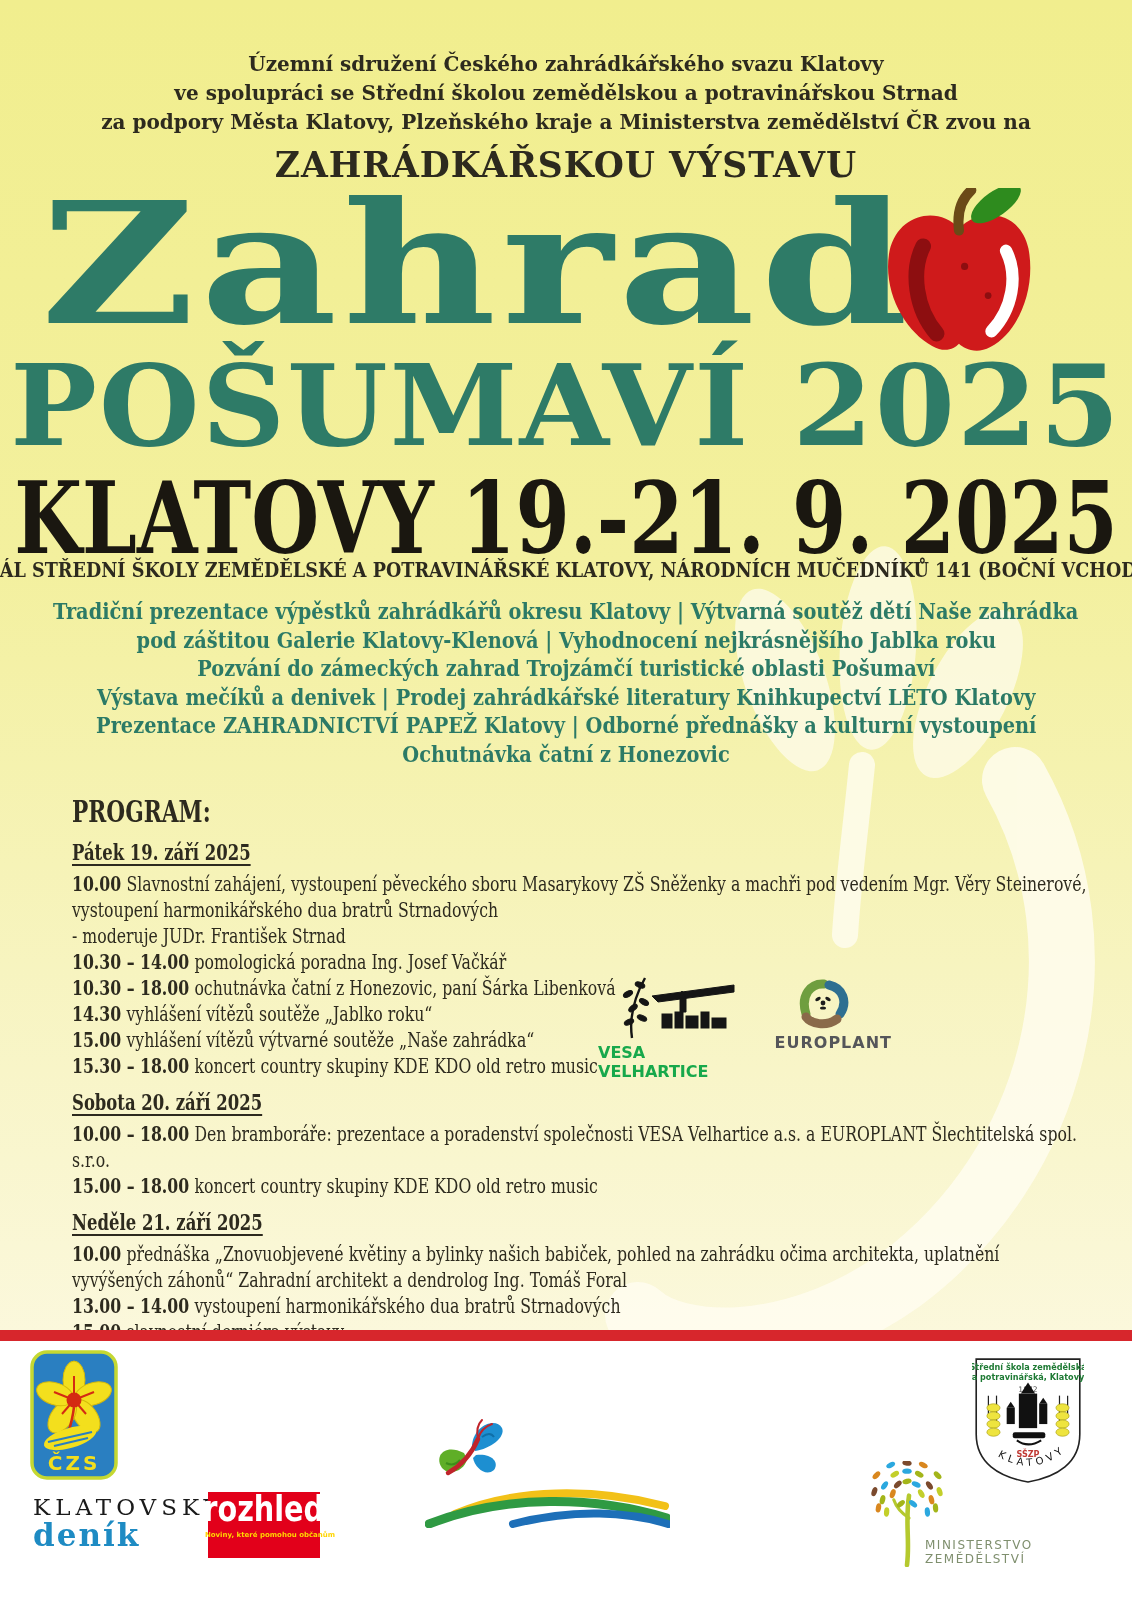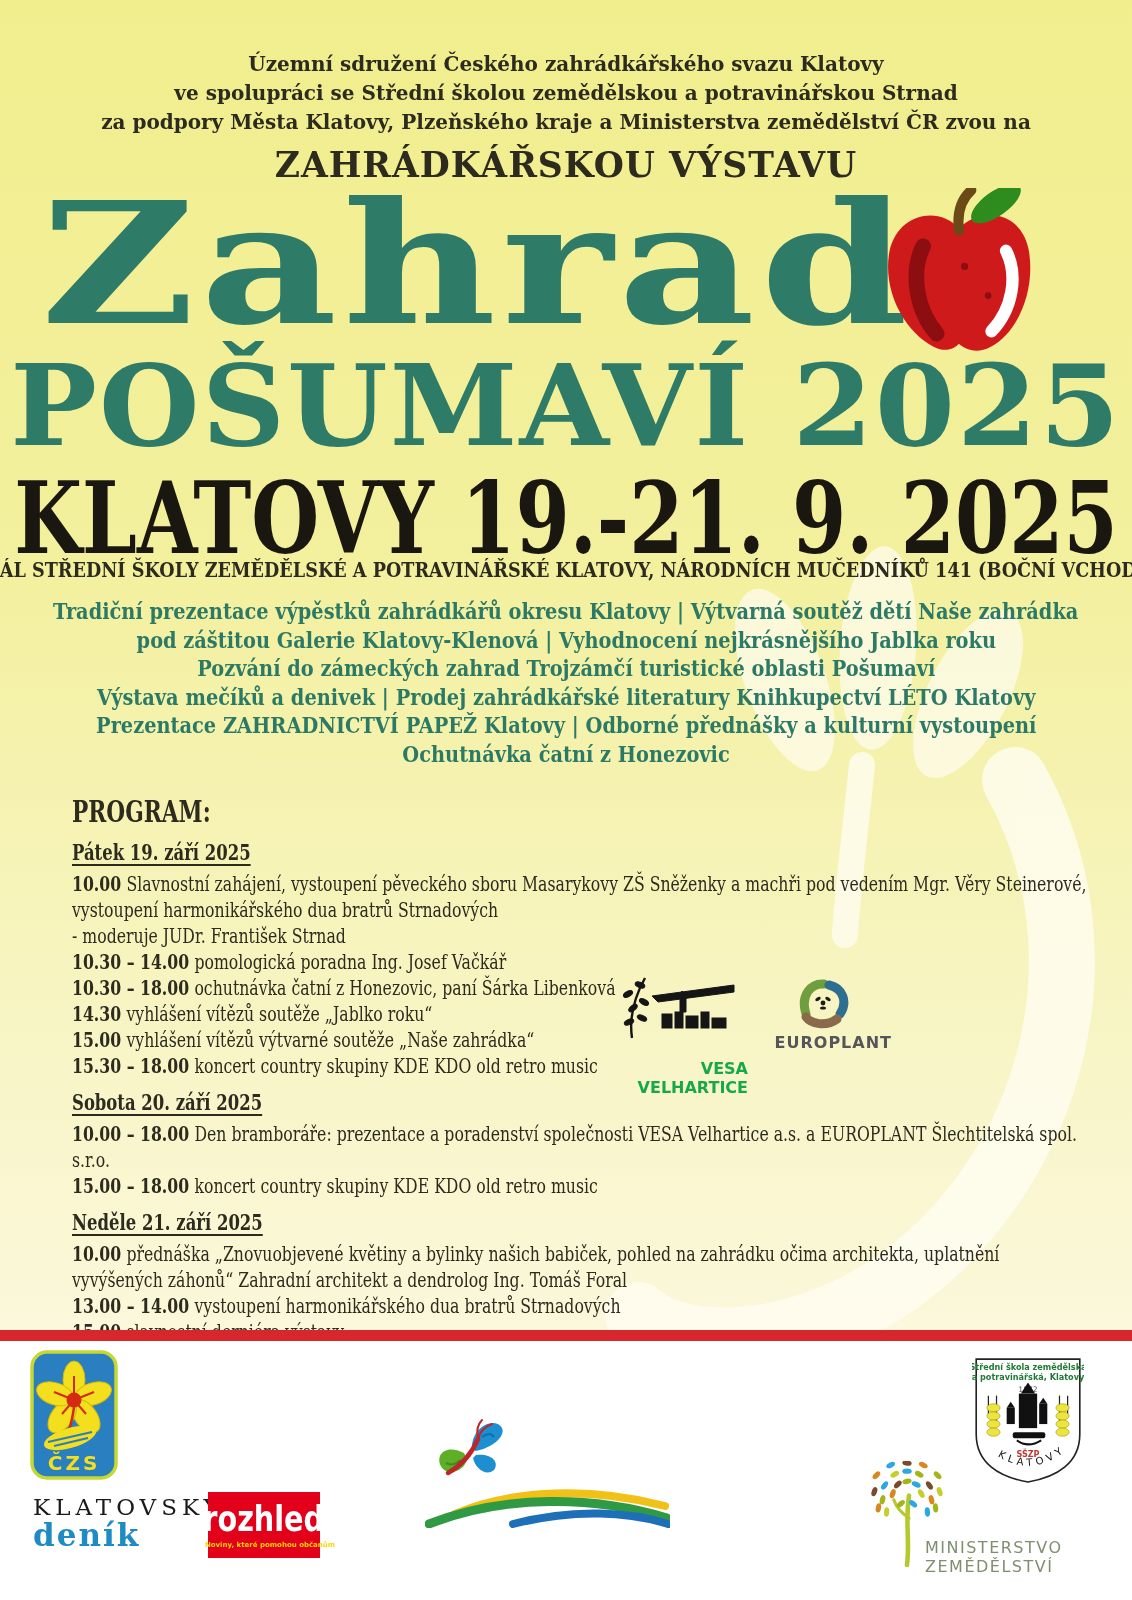--- a/index.html
+++ b/index.html
@@ -33,38 +33,38 @@
   .program{position:absolute;left:72px;top:795px;width:1360px;color:#2d2a1e;
            transform:scaleX(.748);transform-origin:left top;}
   .prog-h{font-size:29px;font-weight:bold;margin:0 0 10px 0;}
   .day{margin-top:10px;}
   .day-t{display:inline-block;font-size:22px;font-weight:bold;margin-bottom:6px;
          text-decoration:underline;text-decoration-thickness:2px;text-underline-offset:4px;}
   .pi{font-size:21px;line-height:26px;margin:0;}
   .pi-time{font-weight:bold;margin-right:7px;}
   .pi-time:empty{display:none;}
 
-  .vesa-label{position:absolute;left:598px;top:1043px;width:150px;text-align:right;
-      font-family:"DejaVu Sans",sans-serif;font-size:16px;font-weight:bold;color:#17a84b;margin-top:16px;}
+  .vesa-label{position:absolute;left:598px;top:1043px;width:150px;text-align:left;
+      font-family:"DejaVu Sans",sans-serif;font-size:16px;font-weight:bold;color:#17a84b;}
   .euro-label{position:absolute;left:752px;top:1033px;width:140px;text-align:right;
       font-family:"DejaVu Sans",sans-serif;font-size:16px;font-weight:bold;letter-spacing:1px;color:#55565a;}
   .abs{position:absolute;}
 
   .stripe{position:absolute;left:0;top:1330px;width:1132px;height:11px;background:#d7262c;}
   .footer{position:absolute;left:0;top:1341px;width:1132px;height:259px;background:#ffffff;}
 
   .ministry-label{position:absolute;left:925px;top:1538px;font-family:"DejaVu Sans",sans-serif;
-      font-size:16px;letter-spacing:1.5px;color:#7f8f6e;}
+      font-size:12px;letter-spacing:1.5px;color:#7f8f6e;}
 
   .denik{position:absolute;left:33px;top:1494px;}
   .denik-l1{font-size:23px;letter-spacing:5px;color:#1a1a1a;}
   .denik-l2{font-size:31px;font-weight:bold;letter-spacing:2px;color:#1e8bc3;margin-top:0px;line-height:1.0;}
 
   .rozhled{position:absolute;left:208px;top:1492px;width:112px;height:66px;background:#e2001a;
-           display:flex;flex-direction:column;justify-content:center;align-items:center;}
+           display:flex;flex-direction:column;align-items:center;}
   .roz-t{color:#fff;font-size:35px;font-weight:bold;line-height:1;transform:scaleX(.82);
          font-family:"DejaVu Sans",sans-serif;}
   .roz-s{color:#ffd500;font-size:7px;font-weight:bold;white-space:nowrap;margin-top:4px;
          font-family:"DejaVu Sans",sans-serif;padding-left:12px;}
 
   svg text{font-family:"DejaVu Sans",sans-serif;}
 </style>
 </head>
 <body>
 

